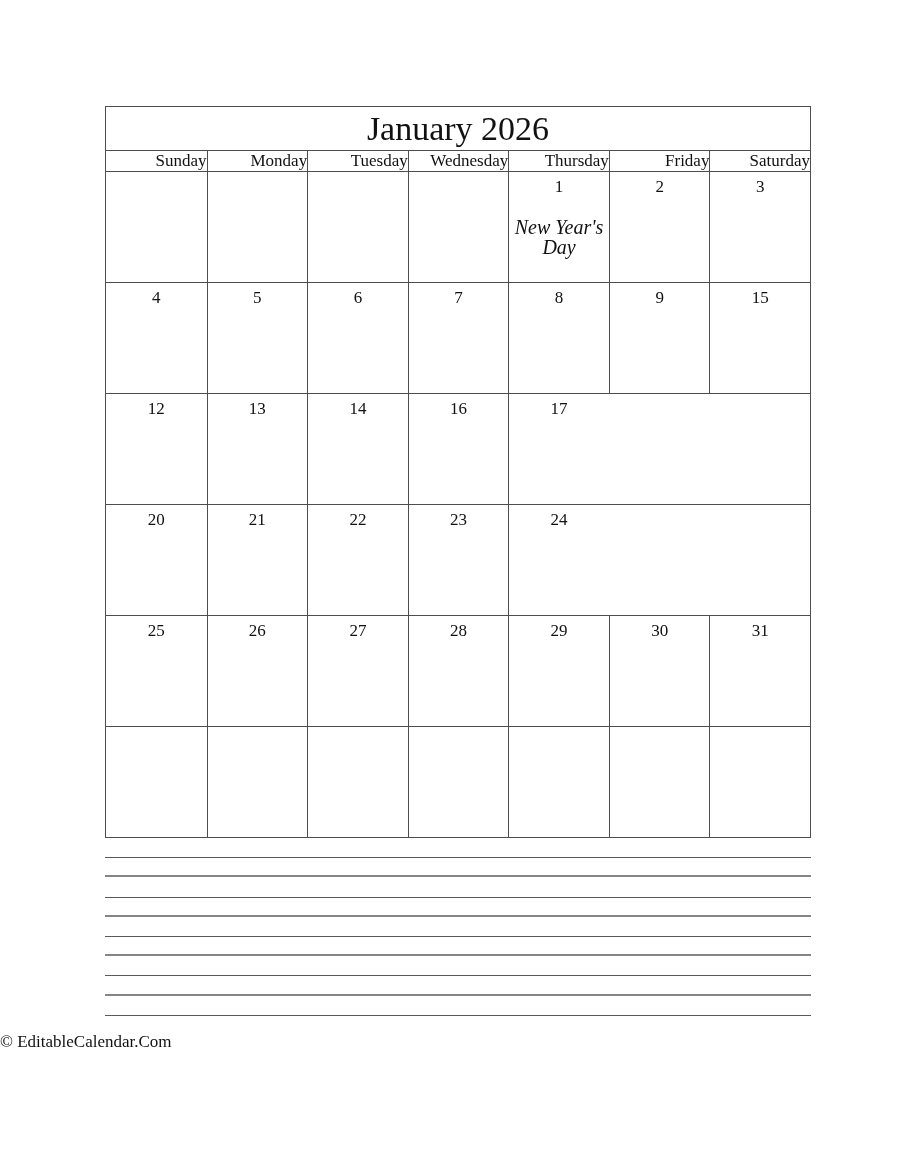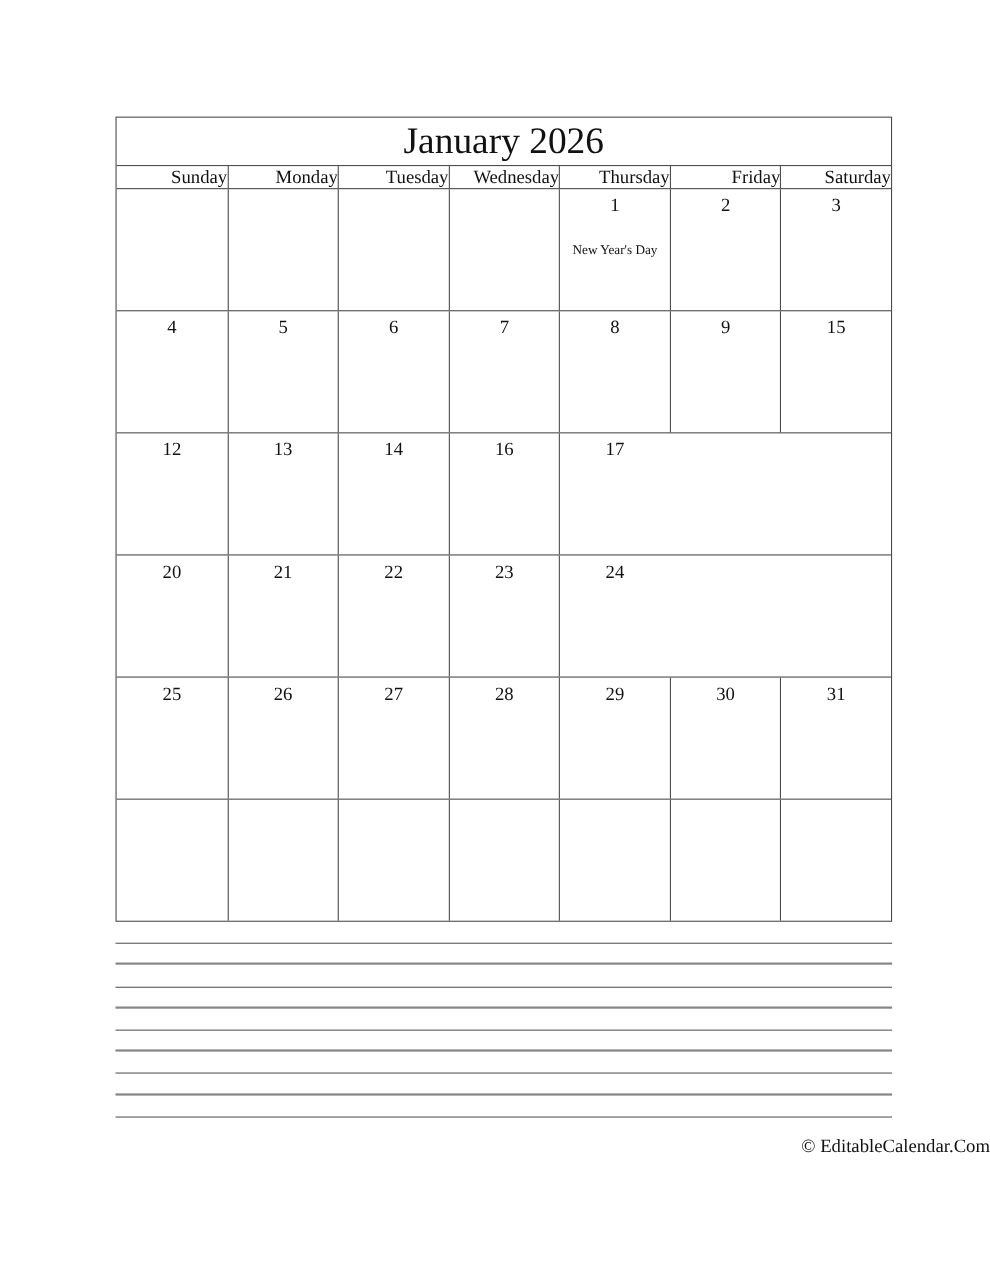--- a/index.html
+++ b/index.html
@@ -67,24 +67,25 @@
     border-left:1px solid var(--grid-border);
     text-align:center;
     padding-top:5px;
   }
   .day-cell:first-child{border-left:none;}
   .date-num{
     font-size:17px;
     line-height:19px;
   }
   .holiday{
-    font-size:12px;
+    font-size:20px;
     line-height:20px;
     margin-top:21px;
     padding:0 2px;
+    font-style:italic;
   }
   
   .notes{
     position:absolute;
     left:105px;
     top:838px;
     width:706px;
   }
   .note-line{
     height:19.2px;
@@ -93,21 +94,21 @@
   .note-line:nth-child(odd){
     border-bottom:1px solid #5a5a5a;
     height:20.2px;
   }
   
   .footer{
     position:absolute;
     top:1031px;
     left:0;
     width:900px;
-    text-align:right;
+    text-align:left;
     font-size:17px;
     line-height:21px;
   }
 </style>
 </head>
 <body>
 
 <div class="page">
 
   <div class="calendar">

